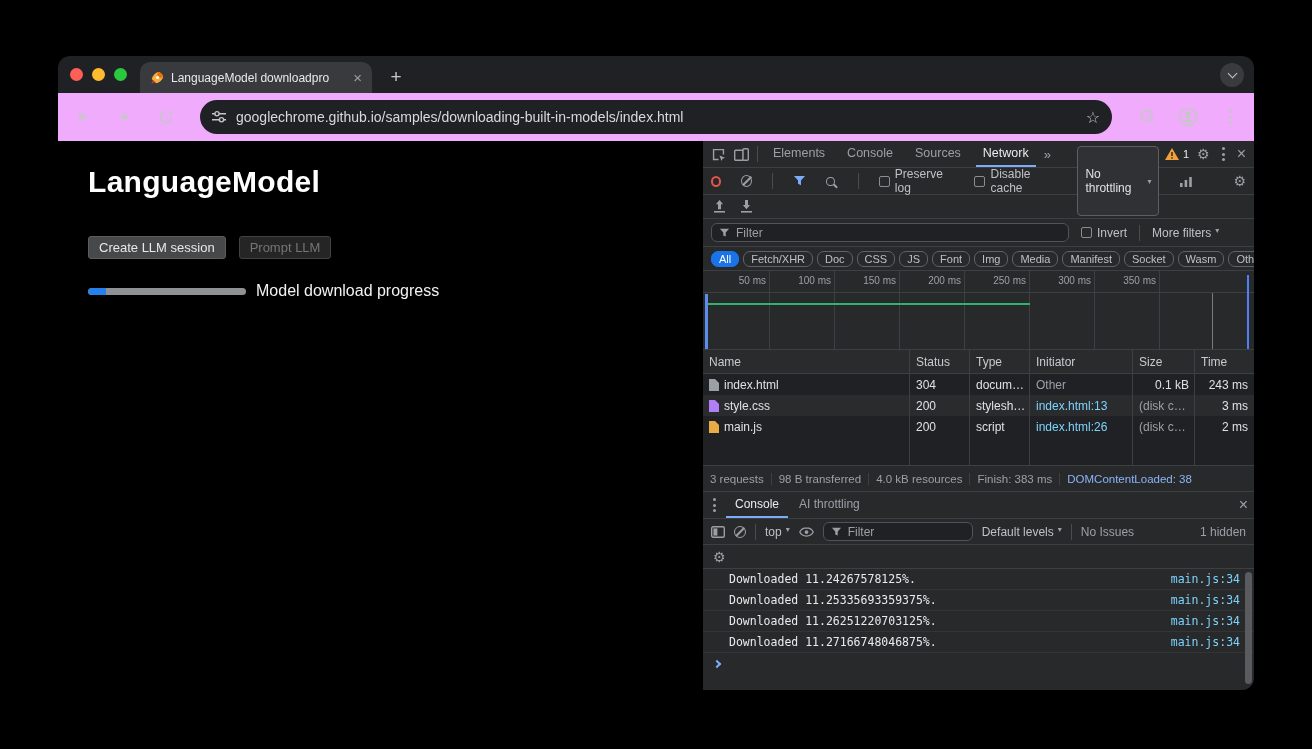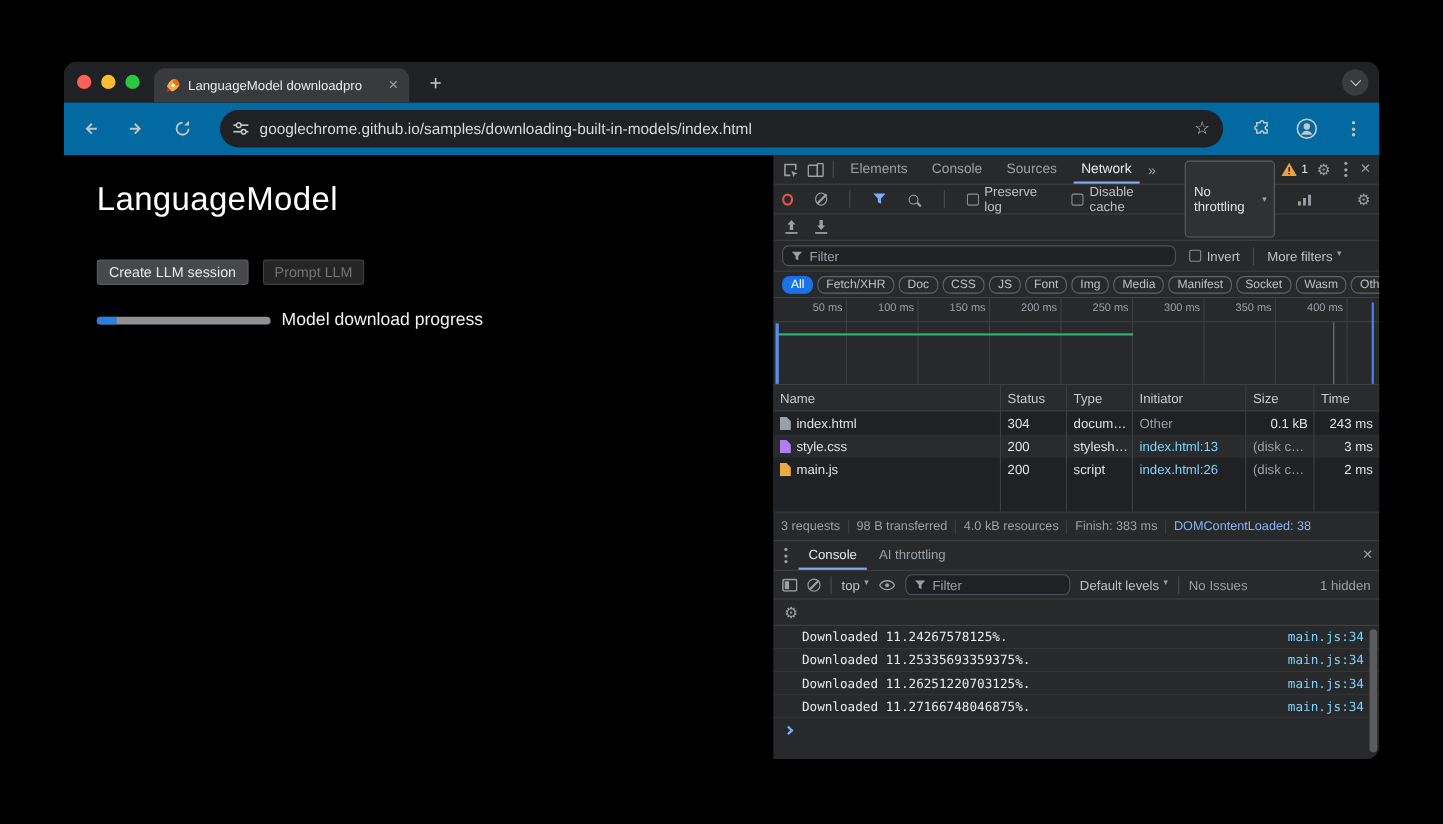--- a/index.html
+++ b/index.html
@@ -13,32 +13,32 @@
   .light.red{background:#fe5f57}.light.yellow{background:#febc2e}.light.green{background:#29c83f}
   .tab{position:absolute;left:82px;top:6px;width:232px;height:31px;background:#393a3e;border-radius:10px 10px 0 0;display:flex;align-items:center;padding:0 8px 0 10px;gap:7px}
   .tab-title{flex:1;font-size:12px;color:#e8eaed;white-space:nowrap;overflow:hidden}
   .tab-close{color:#9aa0a6;font-size:15px;line-height:1;padding:0 2px}
   .newtab{position:absolute;left:324px;top:7px;width:28px;height:28px;color:#c4c7c5;font-size:19px;display:flex;align-items:center;justify-content:center;border-radius:50%}
   .tabsearch{position:absolute;right:10px;top:7px;width:24px;height:24px;border-radius:50%;background:#3a3b3f;display:flex;align-items:center;justify-content:center}
   .chev{display:inline-block;width:7px;height:7px;border-right:1.6px solid #c4c7c5;border-bottom:1.6px solid #c4c7c5;transform:rotate(45deg);margin-top:-4px}
   .chev-right{display:inline-block;width:6px;height:6px;border-top:2px solid #7cacf8;border-right:2px solid #7cacf8;transform:rotate(45deg)}
 
   
-  .toolbar{height:48px;background:#0369a1;display:flex;align-items:center;padding:0 10px;gap:14px}
+  .toolbar{height:48px;background:#f0abfc;display:flex;align-items:center;padding:0 10px;gap:14px}
   .navbtn{width:28px;height:28px;display:flex;align-items:center;justify-content:center;border-radius:50%;flex:none}
   .urlpill{flex:1;height:34px;background:#202124;border-radius:17px;display:flex;align-items:center;padding:0 12px;gap:10px;min-width:0;margin:0 6px}
   .url{flex:1;font-size:14px;color:#d7d9dc;white-space:nowrap;overflow:hidden}
   .star{color:#c4c7c5;font-size:16px;flex:none}
   .kebab{display:inline-flex;flex-direction:column;gap:2.5px;padding:4px}
   .kebab i{width:3px;height:3px;border-radius:50%;background:#c4c7c5;display:block}
 
   
   .content{display:flex;height:549px}
   .page{width:645px;height:100%;background:#000;padding:24px 0 0 30px}
-  .page h1{color:#fff;font-size:30px;font-weight:normal;letter-spacing:.3px}
+  .page h1{color:#fff;font-size:30px;font-weight:bold;letter-spacing:.3px}
   .btnrow{margin-top:37px;display:flex;gap:13px;align-items:center}
   .btn{font-family:"Liberation Sans",sans-serif;font-size:13px;padding:3px 10px;border-radius:3px;background:#47484a;color:#e8e8e8;border:1px solid #5c5d60}
   .btn.disabled{background:#252526;color:#757575;border-color:#424242}
   .progrow{margin-top:23px;display:flex;align-items:center;gap:10px}
   .progress{width:158px;height:7px;background:#8f9194;border-radius:4px;overflow:hidden}
   .progress .fill{height:100%;background:#2680eb;border-radius:4px 0 0 4px}
   .proglabel{color:#f2f2f2;font-size:16px}
 
   
   .devtools{width:551px;height:100%;background:#28292b;color:#bdc1c6;font-size:12px;display:flex;flex-direction:column}
@@ -353,23 +353,20 @@
             </div>
           <div class="tl-col" style="width:65px">
               <span class="tl-label">250 ms</span>
             </div>
           <div class="tl-col" style="width:65px">
               <span class="tl-label">300 ms</span>
             </div>
           <div class="tl-col" style="width:65px">
               <span class="tl-label">350 ms</span>
             </div>
-          <div class="tl-col" style="width:65px">
-              <span class="tl-label">400 ms</span>
-            </div>
         </div>
         <div class="tl-hborder"></div>
         <div class="tl-green"></div>
         <div class="tl-mleft"></div>
         <div class="tl-mgray"></div>
         <div class="tl-mblue"></div>
       </div>
 
       <div class="dt-table">
         <div class="vline" style="left:206px"></div>

